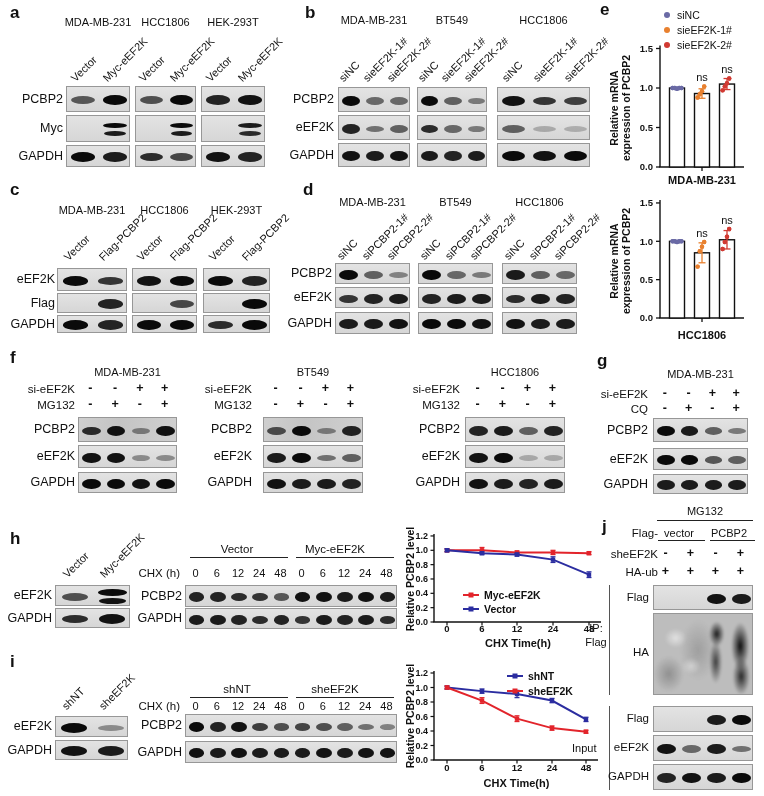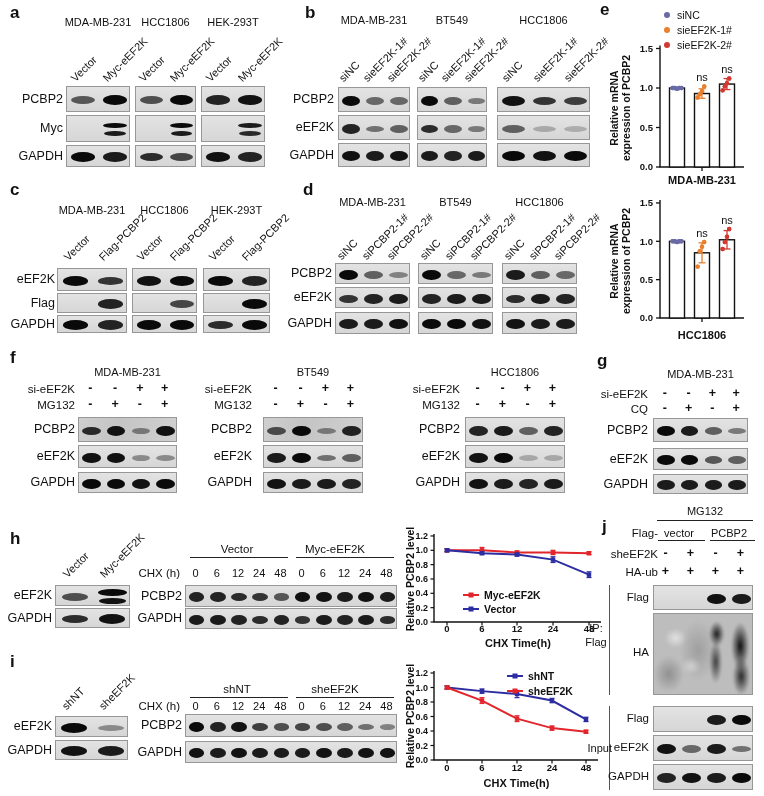--- a/index.html
+++ b/index.html
@@ -503,21 +503,21 @@
     <div class="t" style="top: 591px; left: 609px; width: 40px; text-align: right; font-size: 11.5px;">Flag</div>
     <div class="blot" style="left: 653px; top: 585px; width: 100px; height: 25px;">
       <div class="band" style="left: 53.25px; top: 7.5px; width: 18.5px; height: 10px; opacity: 0.959;"></div>
       <div class="band" style="left: 78.25px; top: 7.5px; width: 18.5px; height: 10px; opacity: 0.918;"></div>
     </div>
     <div class="t" style="top: 646px; left: 609px; width: 40px; text-align: right; font-size: 11.5px;">HA</div>
     <div class="blot" style="left: 653px; top: 613px; width: 100px; height: 82px; background: rgb(189, 189, 189); overflow: hidden;">
       <div class="smear" style="background: radial-gradient(11px 18px at 64% 25%, rgba(5, 5, 5, 0.9), transparent 70%), radial-gradient(9px 30px at 63% 60%, rgba(5, 5, 5, 0.7), transparent 72%), radial-gradient(13px 34px at 88% 40%, rgba(0, 0, 0, 0.95), transparent 70%), radial-gradient(12px 26px at 89% 78%, rgba(0, 0, 0, 0.8), transparent 72%), radial-gradient(16px 14px at 22% 30%, rgba(255, 255, 255, 0.55), transparent 70%), radial-gradient(14px 12px at 38% 65%, rgba(255, 255, 255, 0.4), transparent 70%), radial-gradient(20px 24px at 15% 75%, rgba(60, 60, 60, 0.35), transparent 75%), radial-gradient(24px 40px at 45% 45%, rgba(90, 90, 90, 0.3), transparent 75%);"></div>
     </div>
     <div class="vline" style="left: 609px; top: 706px; height: 84px;"></div>
-    <div class="t" style="top: 742px; left: 572px; width: 40px; text-align: right; font-size: 11px;">Input</div>
+    <div class="t" style="top: 742px; left: 572px; width: 40px; text-align: left; font-size: 11px;">Input</div>
     <div class="t" style="top: 712px; left: 605px; width: 44px; text-align: right; font-size: 11.5px;">Flag</div>
     <div class="blot" style="left: 653px; top: 706px; width: 100px; height: 26px;">
       <div class="band" style="left: 53.25px; top: 8px; width: 18.5px; height: 10px; opacity: 0.918;"></div>
       <div class="band" style="left: 78.25px; top: 8px; width: 18.5px; height: 10px; opacity: 1;"></div>
     </div>
     <div class="t" style="top: 741px; left: 605px; width: 44px; text-align: right; font-size: 11.5px;">eEF2K</div>
     <div class="blot" style="left: 653px; top: 735px; width: 100px; height: 26px;">
       <div class="band" style="left: 3.25px; top: 8px; width: 18.5px; height: 10px; opacity: 0.959;"></div>
       <div class="band" style="left: 28.25px; top: 9px; width: 18.5px; height: 8px; opacity: 0.549;"></div>
       <div class="band" style="left: 53.25px; top: 8px; width: 18.5px; height: 10px; opacity: 0.918;"></div>

